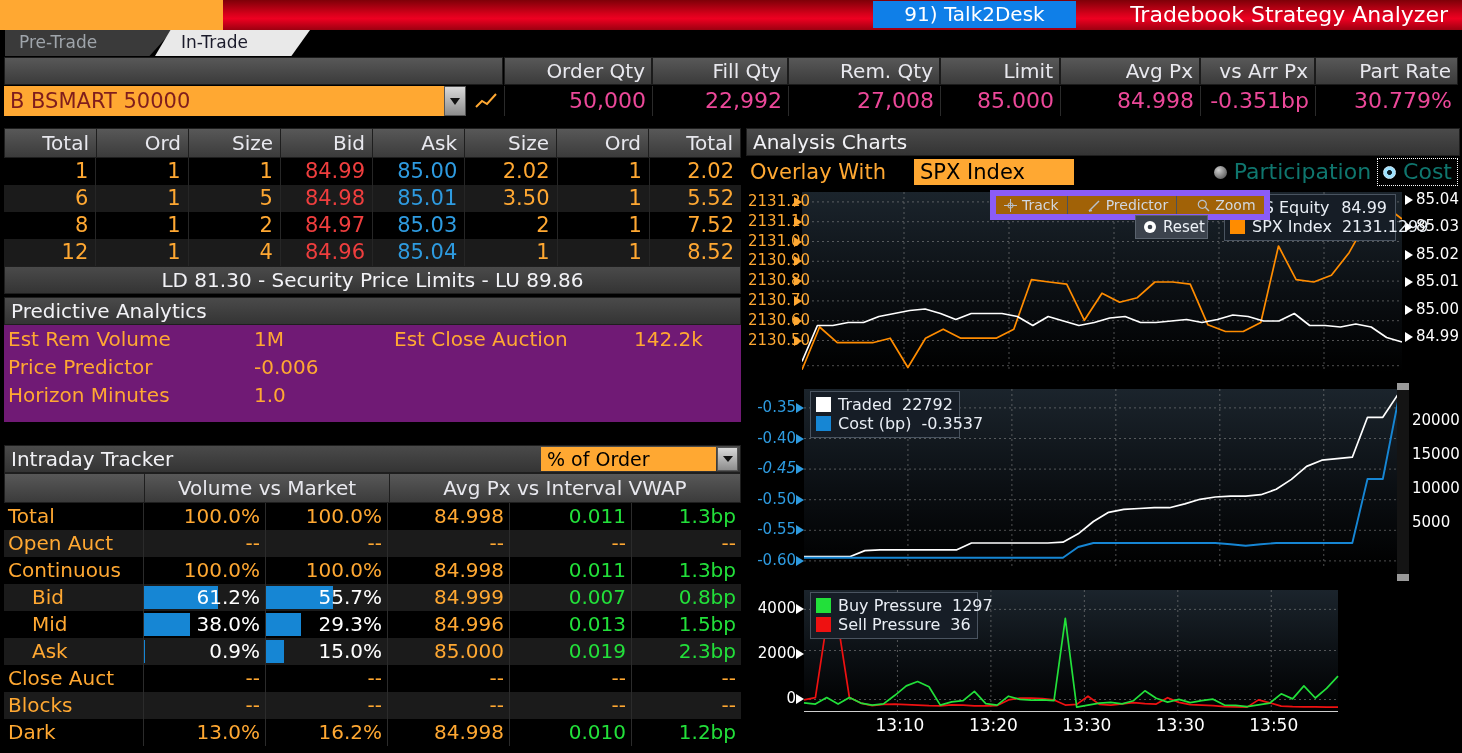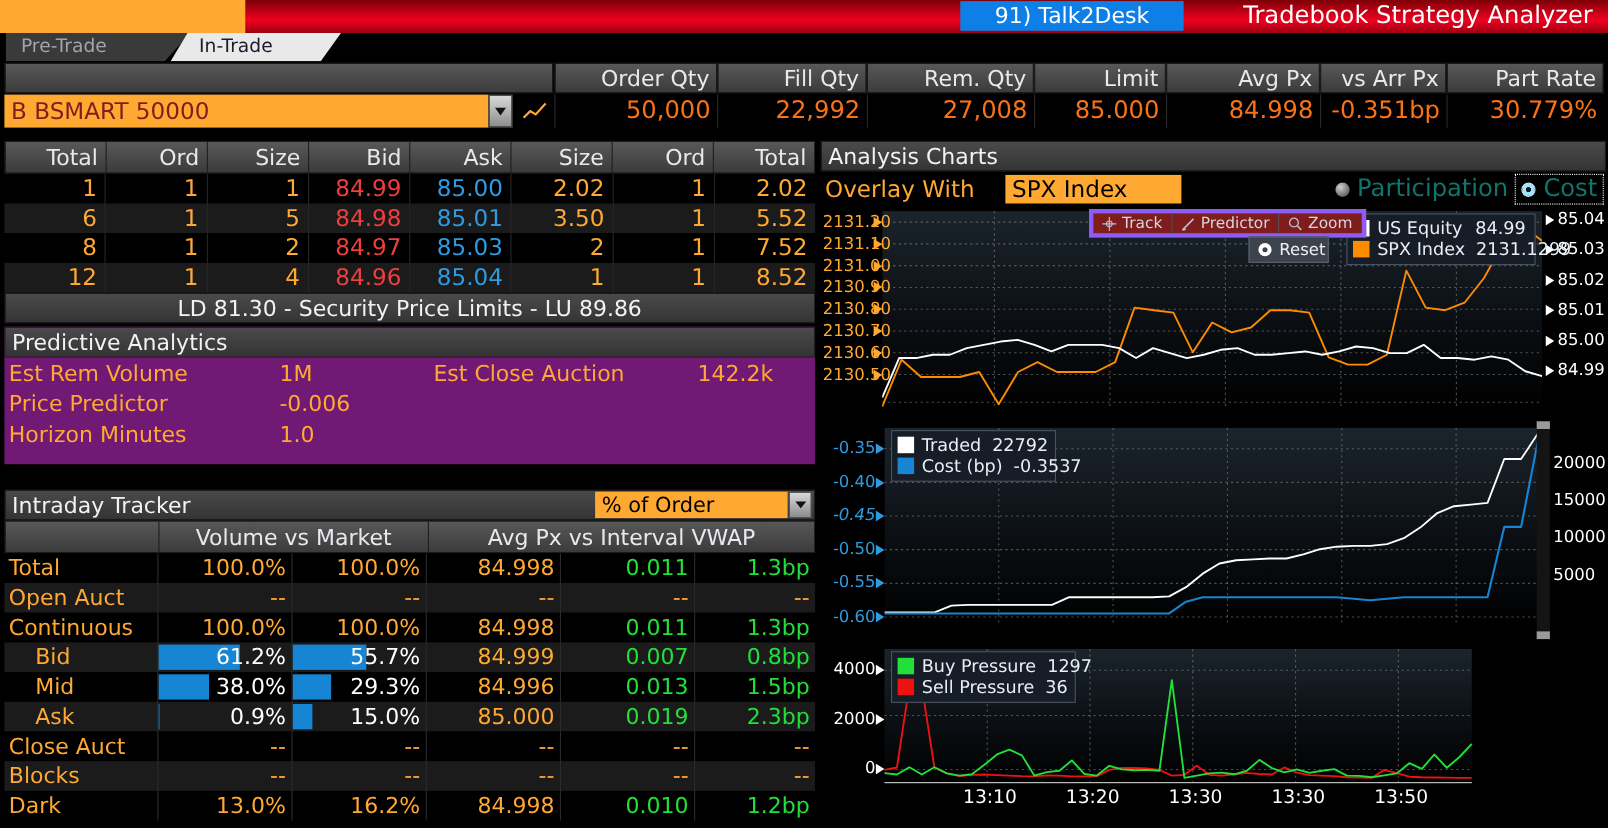--- a/index.html
+++ b/index.html
@@ -42,21 +42,21 @@
   .ordrow { position:absolute; left:0; top:86px; width:1462px; height:32px; background:#000; }
   .ordfield { position:absolute; left:4px; top:0px; width:440px; height:30px; background:#ffa832;
               color:#7f1d1d; font-size:21px; line-height:30px; padding-left:6px; white-space:nowrap; }
   .orddrop { position:absolute; left:444px; top:0px; width:22px; height:30px;
              background:linear-gradient(180deg,#d9d9d9,#8d8d8d); border:1px solid #555;
              display:flex; align-items:center; justify-content:center;}
   .orddrop i { width:0;height:0;border-left:5px solid transparent;border-right:5px solid transparent;
                border-top:7px solid #111; display:block;}
   .ordchart { position:absolute; left:470px; top:0px; width:32px; height:30px;
               display:flex; align-items:center; justify-content:center; }
-  .ordval { position:absolute; top:0px; height:30px; color:#f97316; font-size:22px;
+  .ordval { position:absolute; top:0px; height:30px; color:#ec4899; font-size:22px;
             line-height:30px; text-align:right; padding-right:6px; white-space:nowrap;
             border-left:1px solid #2a2a2a; }
 
   
   .leftpanel { position:absolute; left:0; top:125px; width:745px; height:628px; background:#000; }
 
   .depth { position:absolute; left:4px; top:3px; width:737px; }
   .depth-hdr { display:flex; height:30px; background:linear-gradient(180deg,#585858,#3b3b3b);
                border:1px solid #1e1e1e; }
   .depth-hdr div { flex:1; color:#e8e8ee; font-size:20px; line-height:28px; text-align:right;
@@ -142,21 +142,21 @@
   .axistick { position:absolute; font-size:15px; color:#ffffff; white-space:nowrap; line-height:12px; }
   .axistick.orange { color:#ffa832; }
   .axistick.blue { color:#2e9be0; }
 
   .legend { position:absolute; background:#161d26; border:1px solid #4a5460; padding:3px 8px 4px 5px; }
   .legend .lr { display:flex; align-items:center; height:19px; white-space:nowrap; }
   .legend .sw { width:15px; height:15px; margin-right:7px; flex:none; }
   .legend .nm { color:#e9eef5; font-size:16px; margin-right:10px; }
   .legend .vl { color:#e9eef5; font-size:16px; margin-left:auto; }
 
-  .ctoolbar { position:absolute; display:flex; background:#7f1d1d; border:4px solid #8b5cf6; }
+  .ctoolbar { position:absolute; display:flex; background:#a16207; border:6px solid #8b5cf6;gap:12px; }
   .ctool { display:flex; align-items:center; gap:5px; padding:1px 8px; border-right:1px solid #49515c; }
   .ctool:last-child { border-right:none; }
   .ctool span { color:#d2d8e0; font-size:14px; white-space:nowrap; }
   .creset { position:absolute; display:flex; align-items:center; gap:6px; background:#3c434d;
             border:1px solid #5a6personal; padding:2px 10px 2px 7px; }
   .creset span { color:#eef2f7; font-size:15px; }
 
   .scrollbar-v { position:absolute; width:12px; background:#141414; }
   .scrollbar-v .thumb { position:absolute; left:0; width:12px; background:#9a9a9a; }
 

